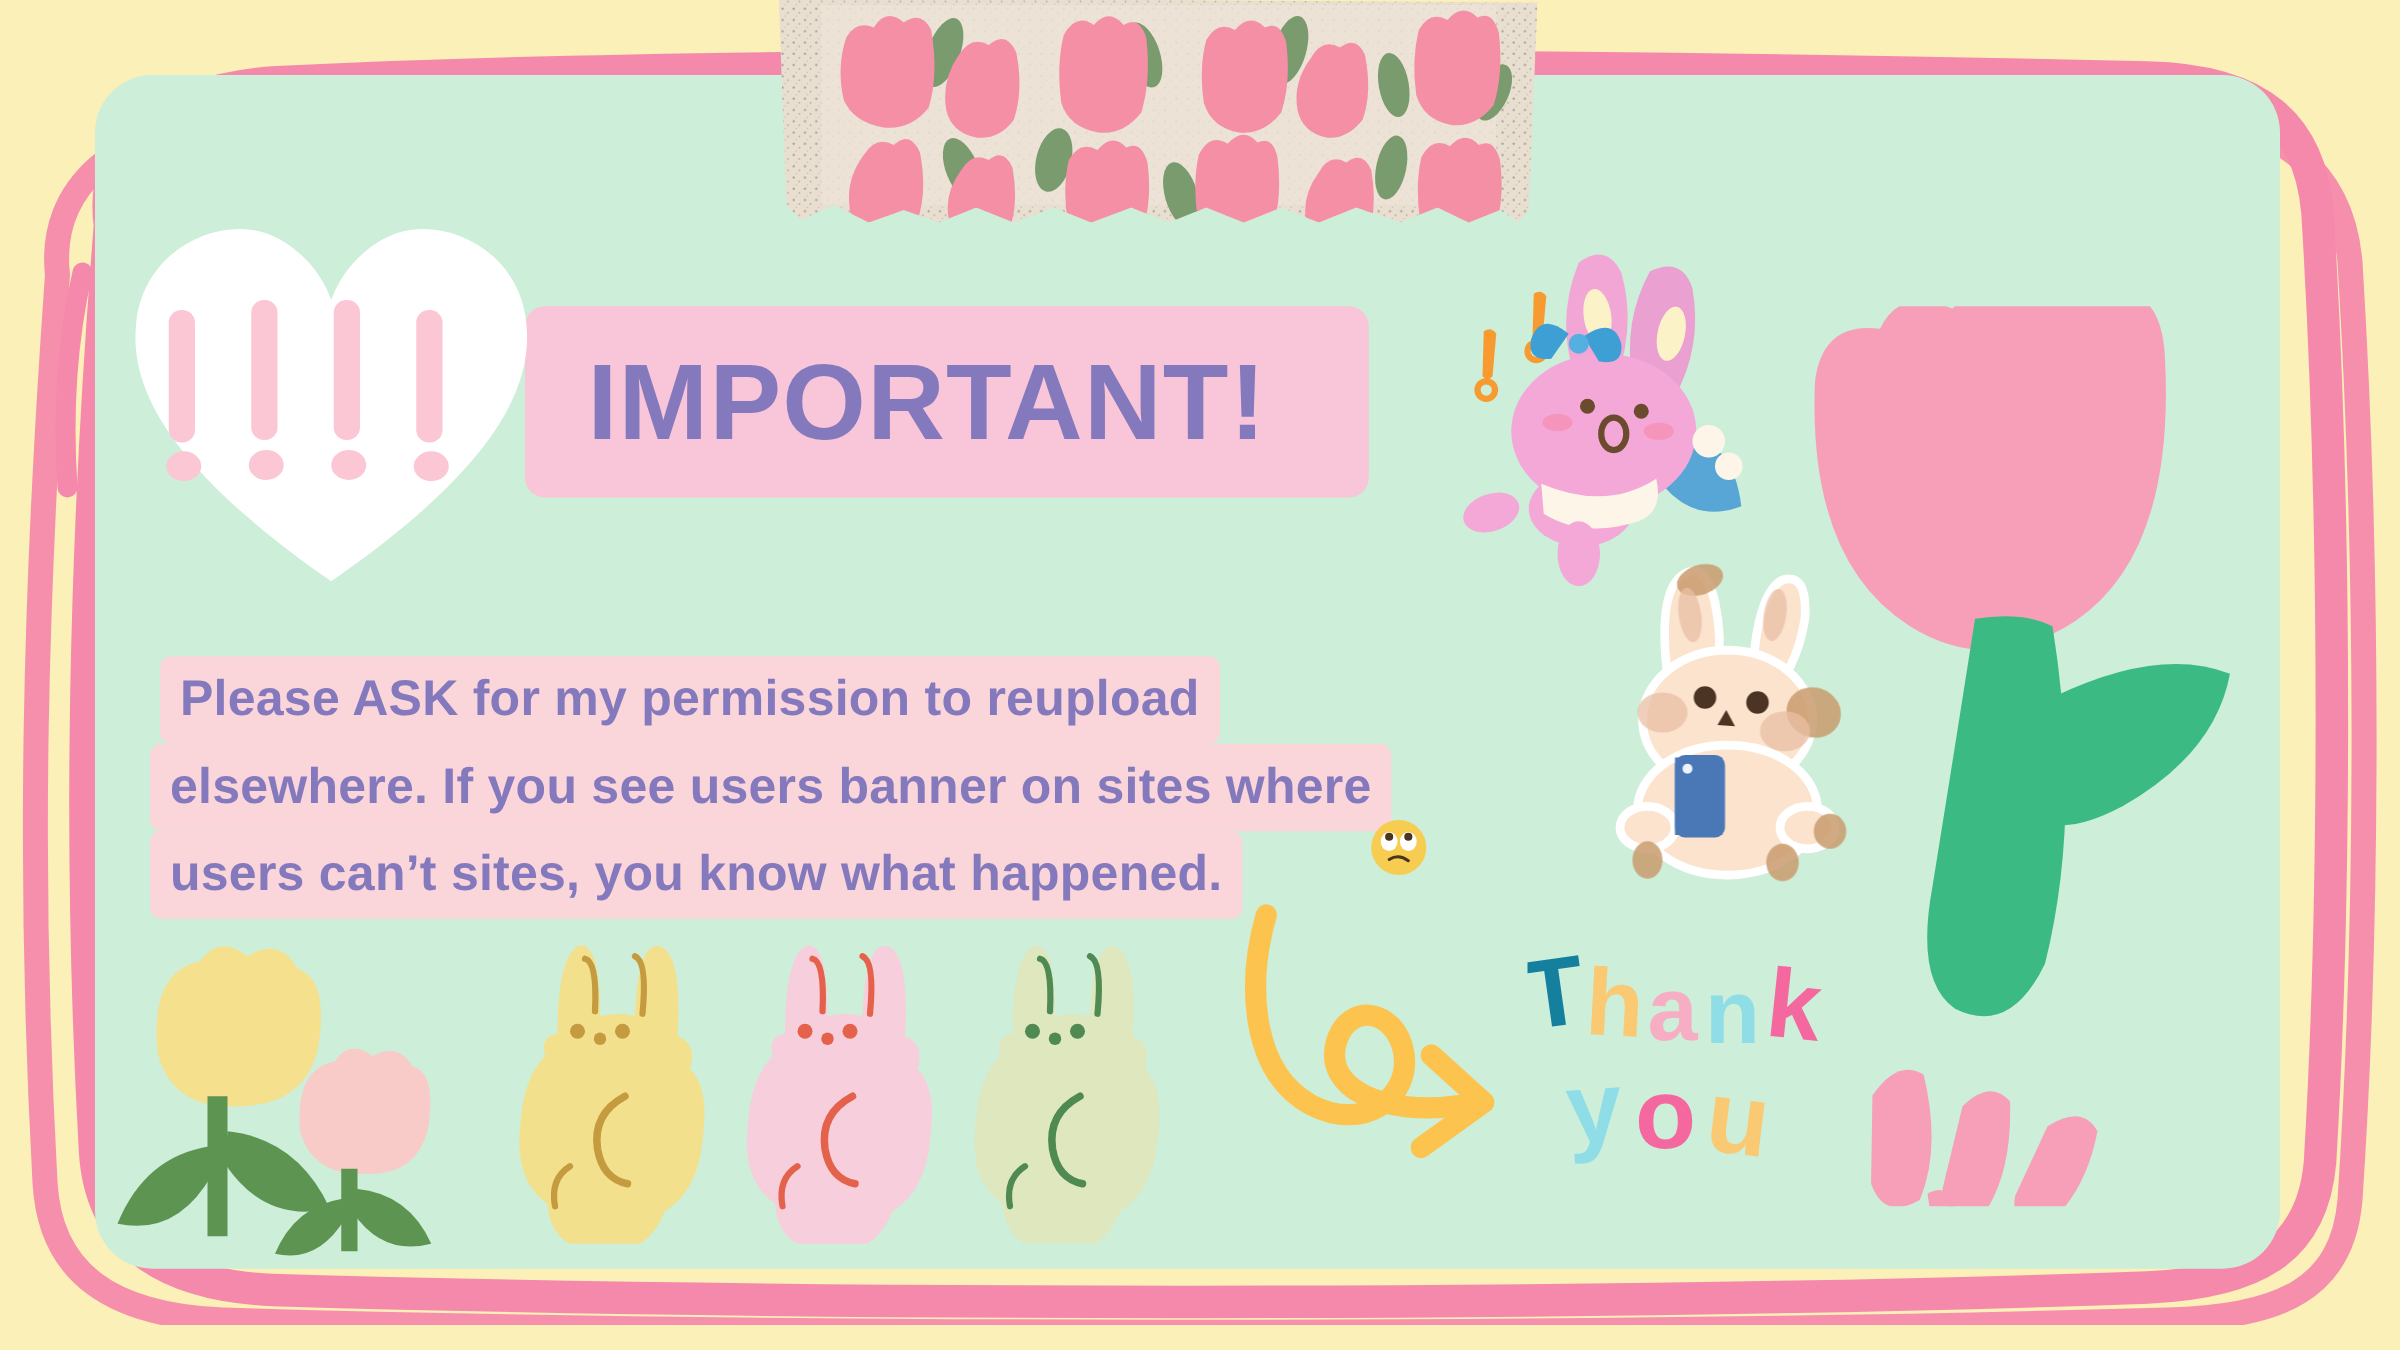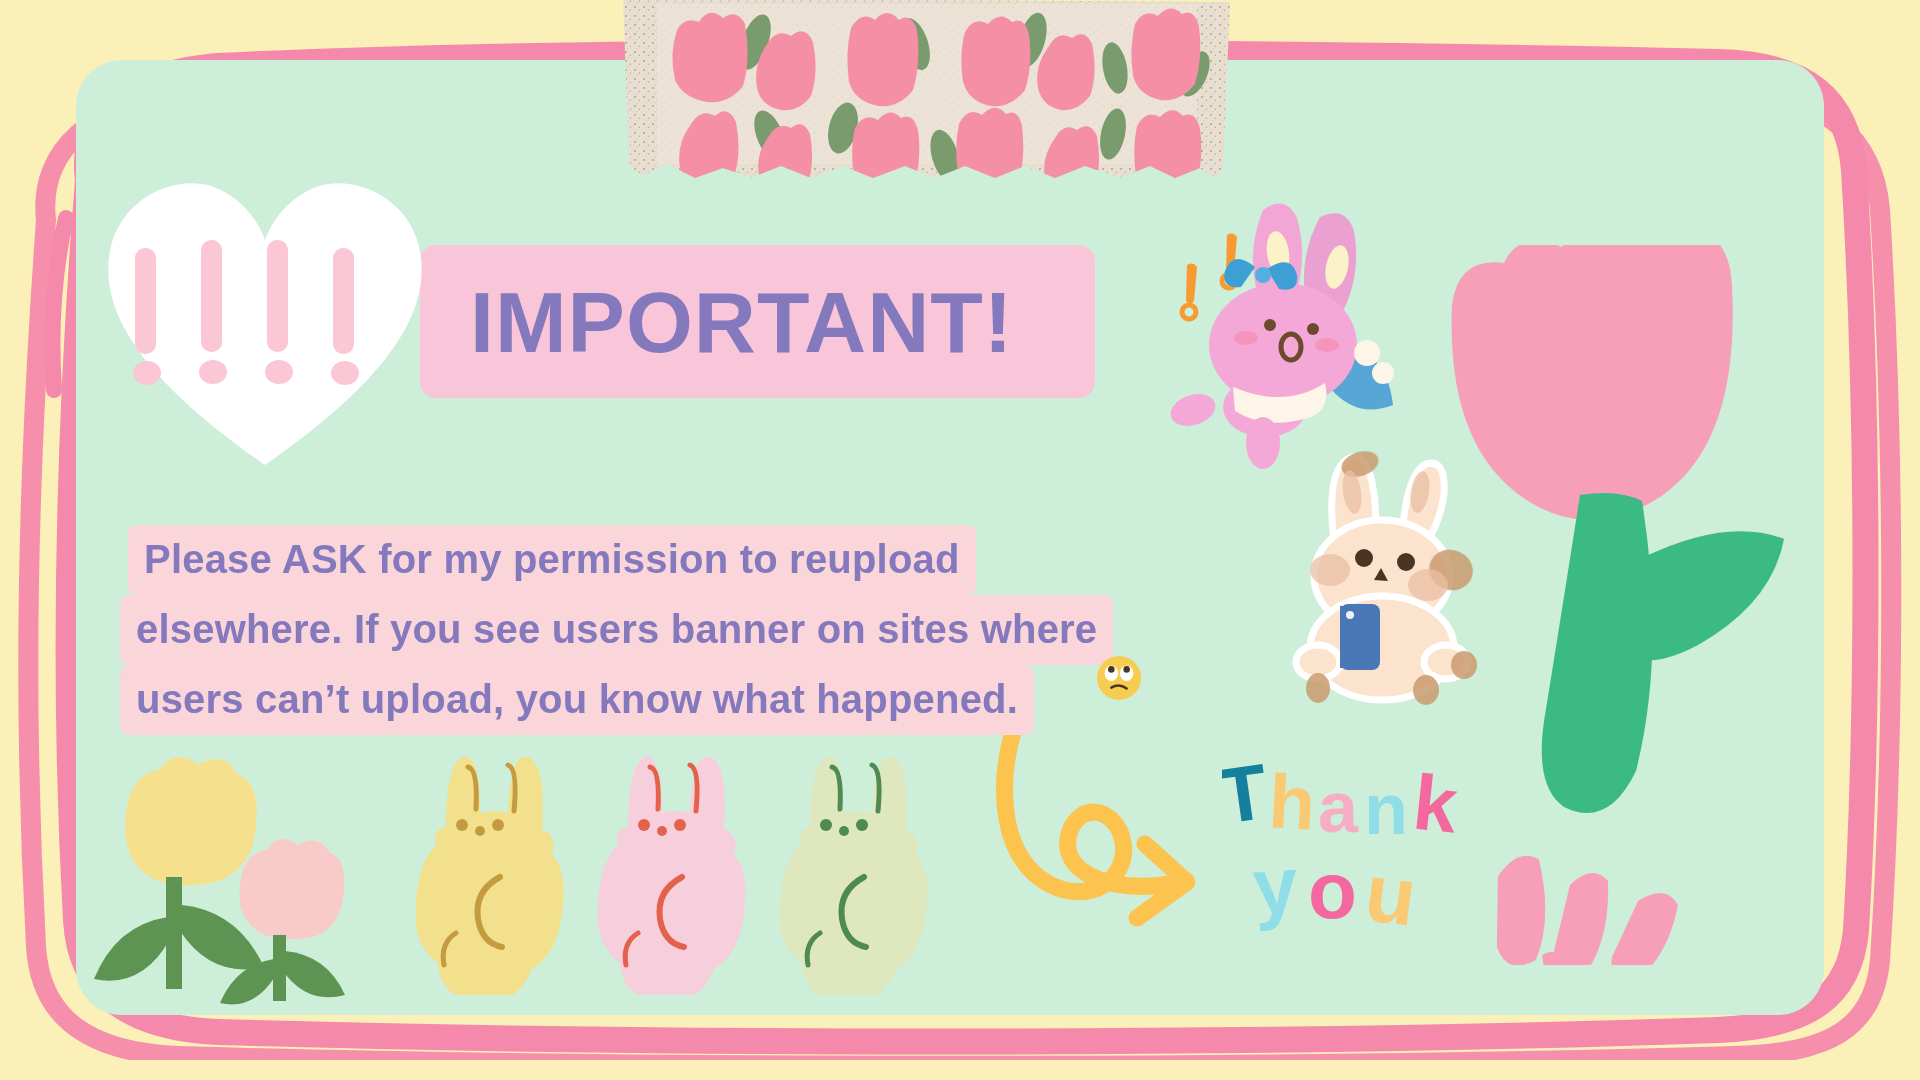--- a/index.html
+++ b/index.html
@@ -155,21 +155,21 @@
       </g>
     </svg>
   </div>
 
   <div class="imp-band"></div>
   <div class="imp-text">IMPORTANT!</div>
 
   <div class="body-block">
     <span class="body-line l1">Please ASK for my permission to reupload</span>
     <span class="body-line">elsewhere. If you see users banner on sites where</span>
-    <span class="body-line">users can’t upload, you know what happened.</span>
+    <span class="body-line">users can’t sites, you know what happened.</span>
   </div>
 
   <svg class="eyeroll" viewBox="0 0 48 48">
     <circle cx="24" cy="24" r="23" fill="#f7cd51"></circle>
     <ellipse cx="16" cy="19" rx="7" ry="8" fill="#fff"></ellipse>
     <ellipse cx="32" cy="19" rx="7" ry="8" fill="#fff"></ellipse>
     <circle cx="16" cy="15" r="3.4" fill="#4a3520"></circle>
     <circle cx="32" cy="15" r="3.4" fill="#4a3520"></circle>
     <path d="M16 34 q8-5 16 1" stroke="#4a3520" stroke-width="2.6" fill="none" stroke-linecap="round"></path>
   </svg>

